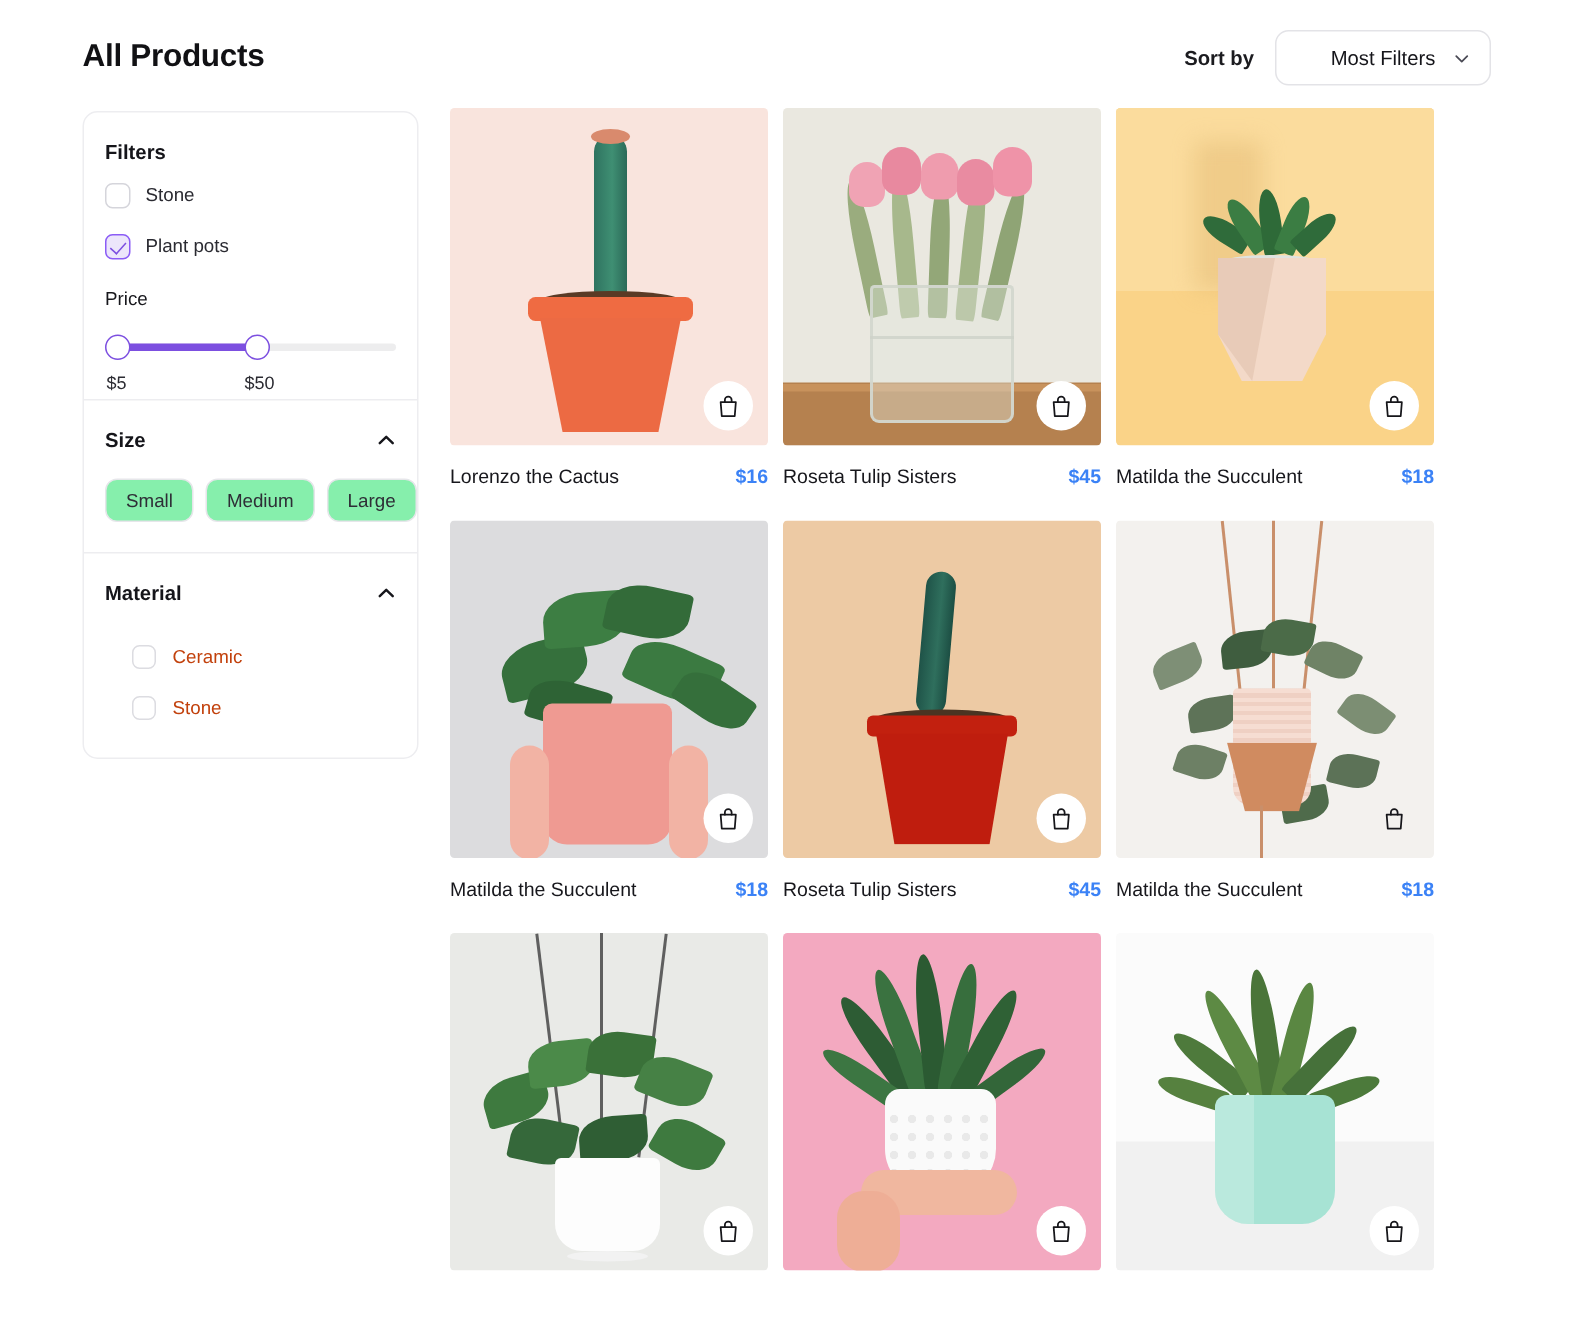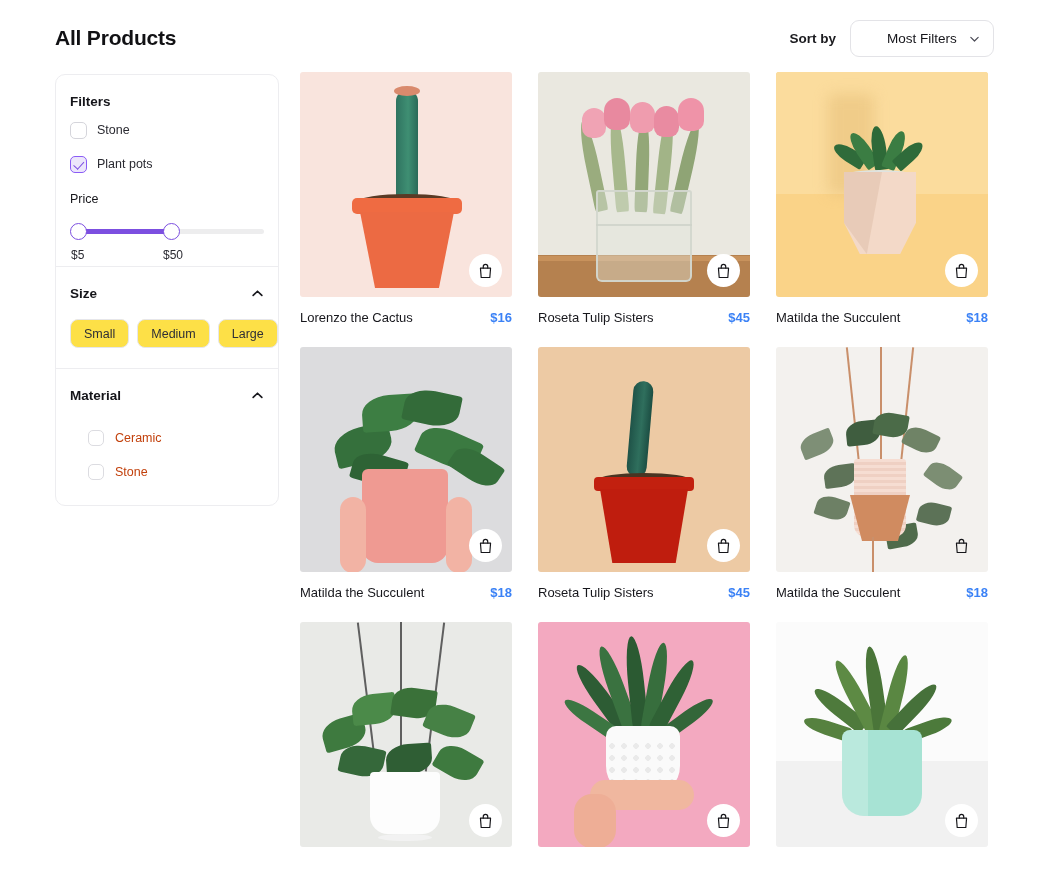--- a/index.html
+++ b/index.html
@@ -197,21 +197,21 @@
   .chips {
     display: flex;
     gap: 8px;
     padding-bottom: 20px;
   }
   .chip {
     height: 29px;
     padding: 0 13px;
     border: 1px solid #e6e6ea;
     border-radius: 8px;
-    background: #fde047;
+    background: #86efac;
     font-size: 12.5px;
     color: #2e2e36;
     display: flex;
     align-items: center;
     cursor: pointer;
   }
 
   .mat-list { padding-bottom: 16px; }
   .mat-row {
     display: flex;
@@ -223,21 +223,21 @@
   }
 
   
   .grid {
     position: absolute;
     left: 300px; top: 72px;
     width: 690px;
   }
   .grid-row {
     display: flex;
-    gap: 26px;
+    gap: 10px;
     margin-bottom: 22px;
   }
   .card { width: 212px; }
   .thumb {
     position: relative;
     width: 212px; height: 225px;
     border-radius: 3px;
     overflow: hidden;
   }
   .cart-btn {

